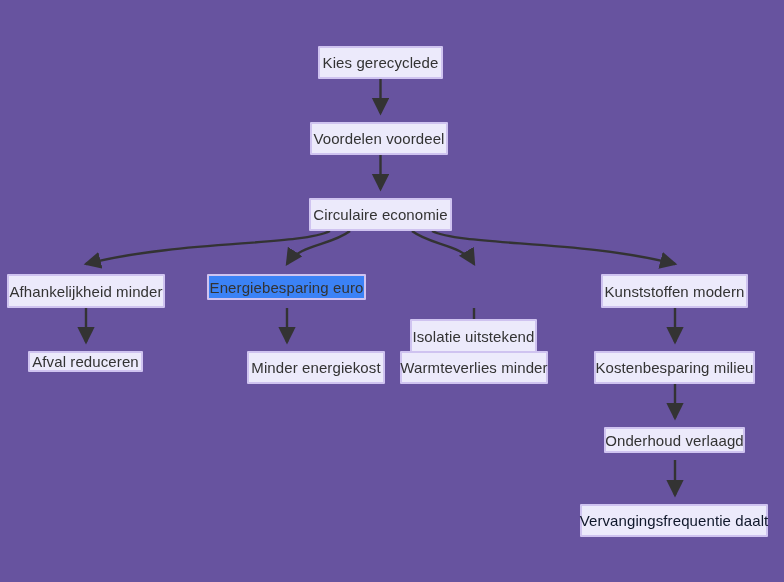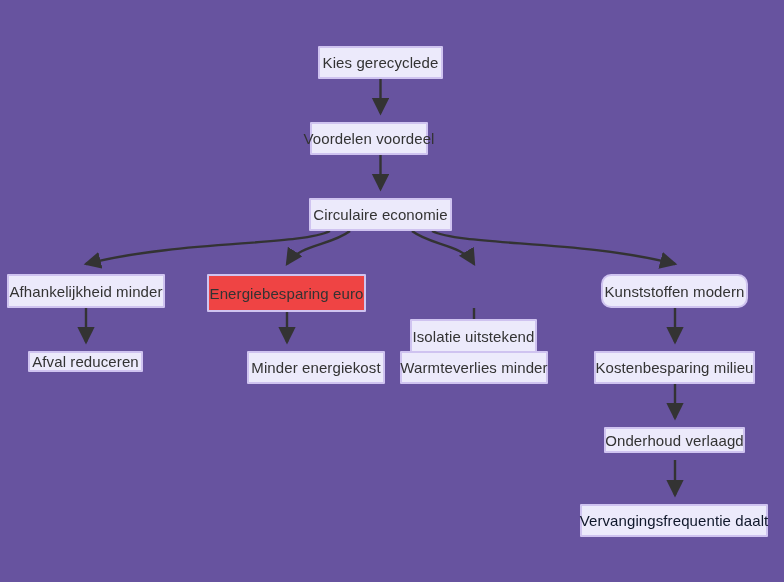--- a/index.html
+++ b/index.html
@@ -65,26 +65,26 @@
         <path d="M 287 308 L 287 342" marker-end="url(#arrowhead)" stroke-linecap="butt"></path>
         <path d="M 474 308 L 474 342" marker-end="url(#arrowhead)" stroke-linecap="butt"></path>
         <path d="M 675 308 L 675 342" marker-end="url(#arrowhead)" stroke-linecap="butt"></path>
         <path d="M 675 384 L 675 418" marker-end="url(#arrowhead)" stroke-linecap="butt"></path>
         <path d="M 675 460 L 675 495" marker-end="url(#arrowhead)" stroke-linecap="butt"></path>
       </g>
   </svg>
 
   <div id="node-layer">
       <div class="node" style="left: 318px; top: 46px; width: 125px; height: 33px; background: rgb(236, 234, 251); border-color: rgb(207, 195, 240); color: rgb(51, 51, 51);">Kies gerecyclede</div>
-      <div class="node" style="left: 310px; top: 122px; width: 118px; height: 33px; background: rgb(236, 234, 251); border-color: rgb(207, 195, 240); color: rgb(51, 51, 51);">Voordelen voordeel</div>
+      <div class="node" style="left: 310px; top: 122px; width: 138px; height: 33px; background: rgb(236, 234, 251); border-color: rgb(207, 195, 240); color: rgb(51, 51, 51);">Voordelen voordeel</div>
       <div class="node" style="left: 309px; top: 198px; width: 143px; height: 33px; background: rgb(236, 234, 251); border-color: rgb(207, 195, 240); color: rgb(51, 51, 51);">Circulaire economie</div>
       <div class="node" style="left: 7px; top: 274px; width: 158px; height: 34px; background: rgb(236, 234, 251); border-color: rgb(207, 195, 240); color: rgb(51, 51, 51);">Afhankelijkheid minder</div>
-      <div class="node" style="left: 207px; top: 274px; width: 159px; height: 38px; background: #ef4444; border-color: rgb(207, 195, 240); color: rgb(51, 51, 51);">Energiebesparing euro</div>
+      <div class="node" style="left: 207px; top: 274px; width: 159px; height: 26px; background: #3b82f6; border-color: rgb(207, 195, 240); color: rgb(51, 51, 51);">Energiebesparing euro</div>
       <div class="node" style="left: 410px; top: 274px; width: 127px; height: 34px; background: rgb(236, 234, 251); border-color: rgb(207, 195, 240); color: rgb(51, 51, 51); margin-top: 45px;">Isolatie uitstekend</div>
-      <div class="node" style="left: 601px; top: 274px; width: 147px; height: 34px; background: rgb(236, 234, 251); border-color: rgb(207, 195, 240); color: rgb(51, 51, 51); border-radius: 10px;">Kunststoffen modern</div>
+      <div class="node" style="left: 601px; top: 274px; width: 147px; height: 34px; background: rgb(236, 234, 251); border-color: rgb(207, 195, 240); color: rgb(51, 51, 51);">Kunststoffen modern</div>
       <div class="node" style="left: 28px; top: 351px; width: 115px; height: 21px; background: rgb(236, 234, 251); border-color: rgb(207, 195, 240); color: rgb(51, 51, 51);">Afval reduceren</div>
       <div class="node" style="left: 227px; top: 351px; width: 138px; height: 33px; background: rgb(236, 234, 251); border-color: rgb(207, 195, 240); color: rgb(51, 51, 51); margin-left: 20px;">Minder energiekost</div>
       <div class="node" style="left: 400px; top: 351px; width: 148px; height: 33px; background: rgb(236, 234, 251); border-color: rgb(207, 195, 240); color: rgb(51, 51, 51);">Warmteverlies minder</div>
       <div class="node" style="left: 594px; top: 351px; width: 161px; height: 33px; background: rgb(236, 234, 251); border-color: rgb(207, 195, 240); color: rgb(51, 51, 51);">Kostenbesparing milieu</div>
       <div class="node" style="left: 604px; top: 427px; width: 141px; height: 26px; background: rgb(236, 234, 251); border-color: rgb(207, 195, 240); color: rgb(51, 51, 51);">Onderhoud verlaagd</div>
       <div class="node" style="left: 580px; top: 504px; width: 188px; height: 33px; background: rgb(236, 234, 251); border-color: rgb(207, 195, 240); color: #0f172a;">Vervangingsfrequentie daalt</div>
     </div>
 
 </div>
 

